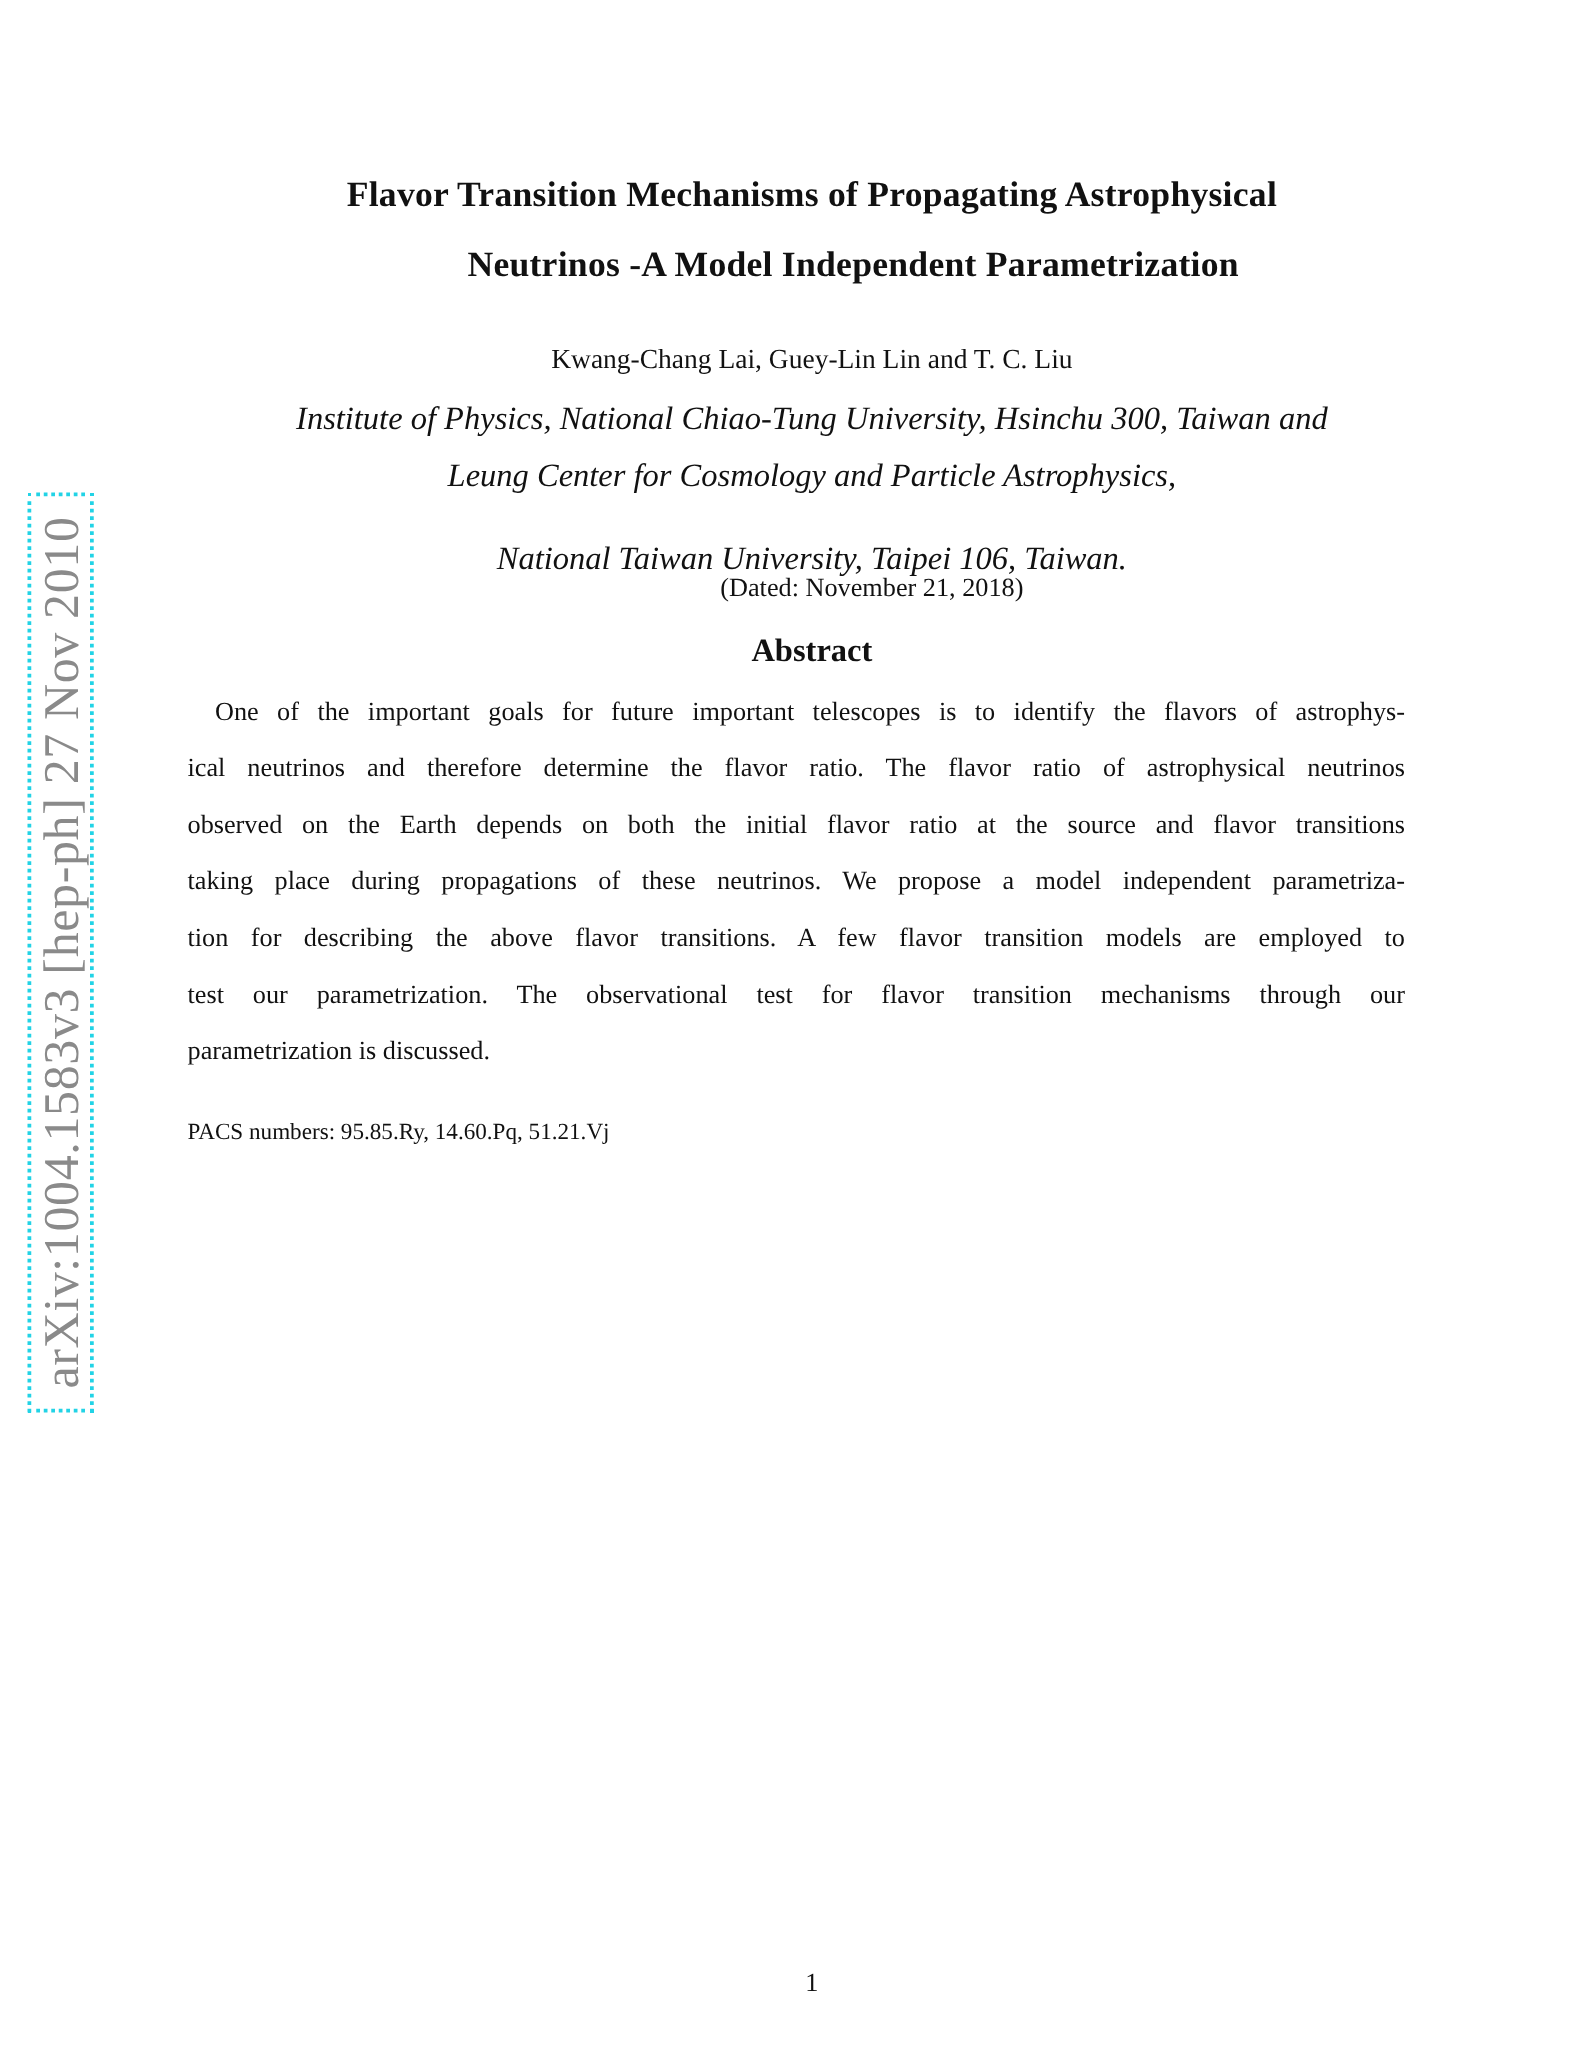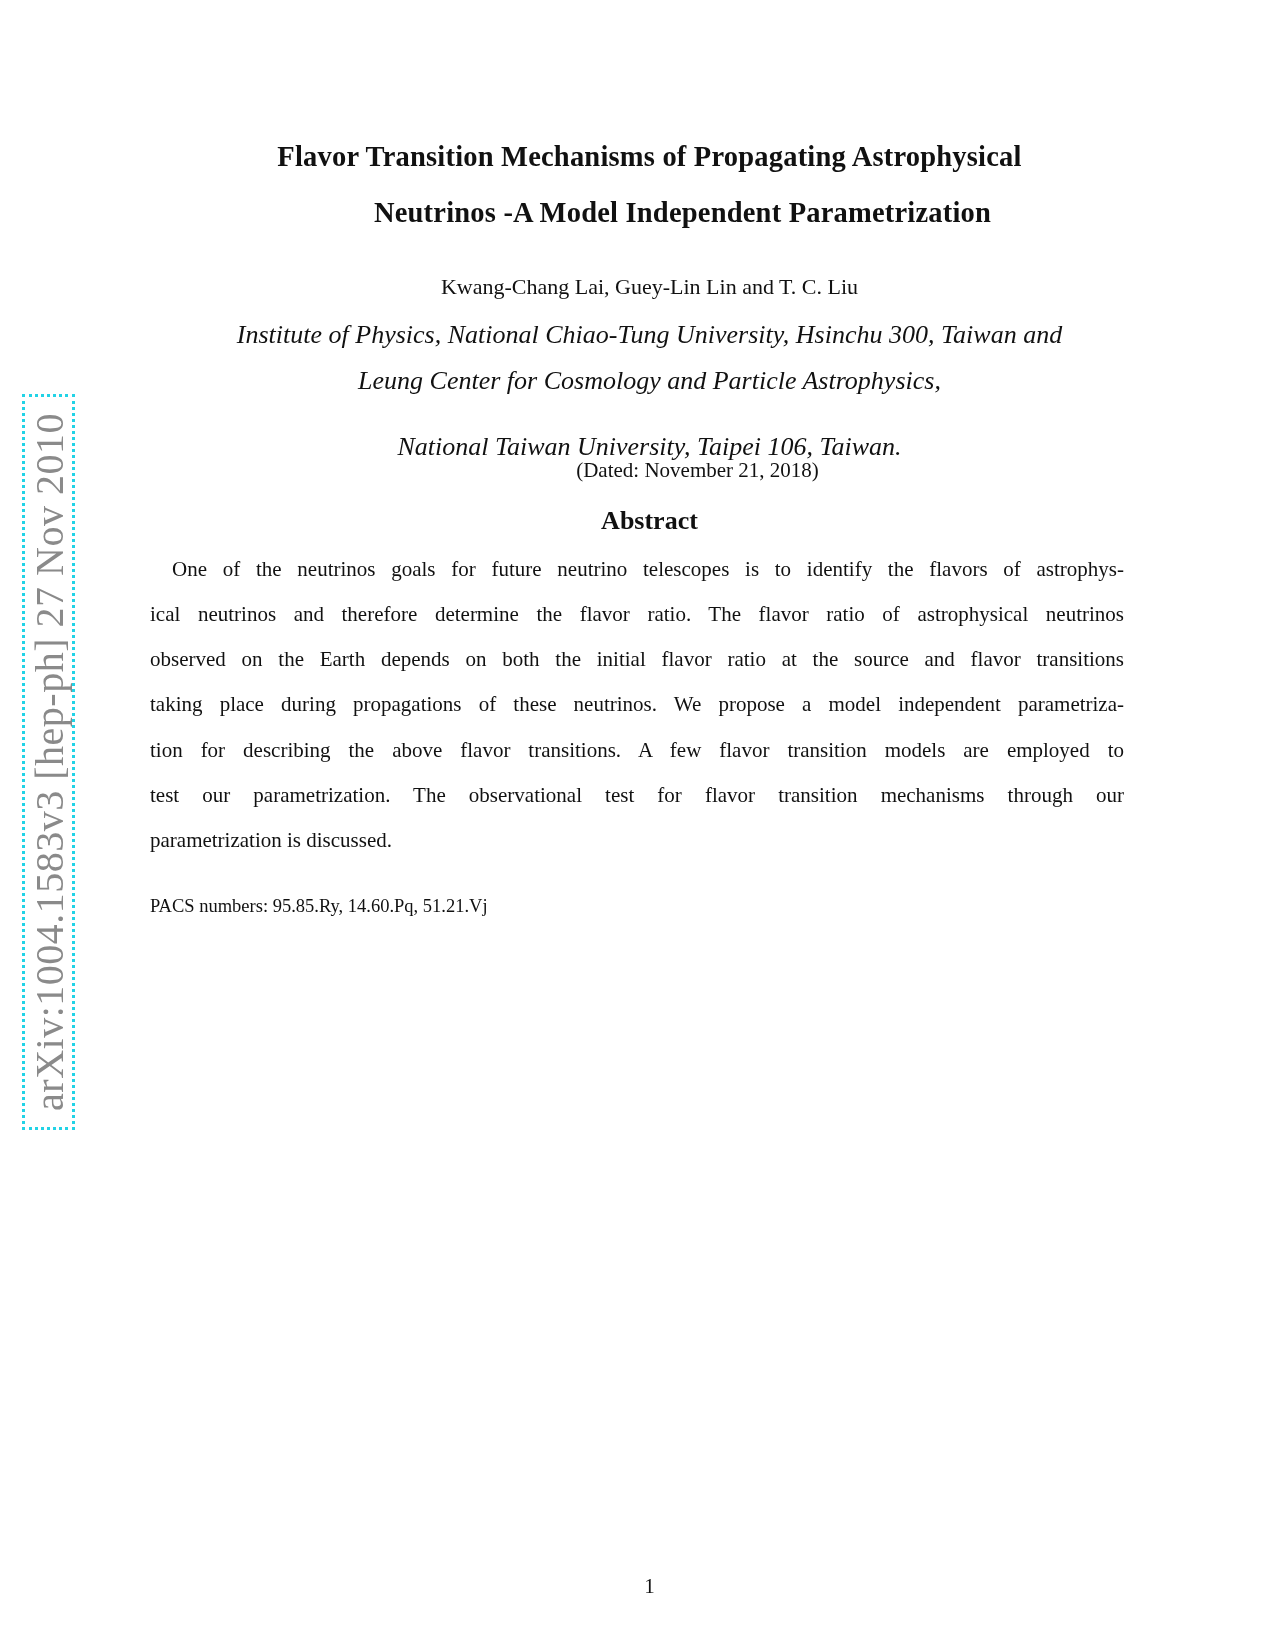--- a/index.html
+++ b/index.html
@@ -35,21 +35,21 @@
   <div class="center title" style="top:197px;padding-left:33px;">Neutrinos -A Model Independent Parametrization</div>
   <div class="center authors" style="top:274px;">Kwang-Chang Lai, Guey-Lin Lin and T. C. Liu</div>
   <div class="center affil" style="top:320px;">Institute of Physics, National Chiao-Tung University, Hsinchu 300, Taiwan and</div>
   <div class="center affil" style="top:366px;">Leung Center for Cosmology and Particle Astrophysics,</div>
   <div class="center affil" style="top:412px;margin-top:20px;">National Taiwan University, Taipei 106, Taiwan.</div>
   <div class="center dated" style="top:458px;">(Dated: November 21, 2018)</div>
 </div>
 
 <div>
   <div class="center abs-head" style="top:506px;font-weight:bold;">Abstract</div>
-  <div class="body-line first" style="top:557px;">One of the neutrinos goals for future neutrino telescopes is to identify the flavors of astrophys-</div>
+  <div class="body-line first" style="top:557px;">One of the important goals for future important telescopes is to identify the flavors of astrophys-</div>
   <div class="body-line" style="top:602px;">ical neutrinos and therefore determine the flavor ratio. The flavor ratio of astrophysical neutrinos</div>
   <div class="body-line" style="top:647px;">observed on the Earth depends on both the initial flavor ratio at the source and flavor transitions</div>
   <div class="body-line" style="top:692px;">taking place during propagations of these neutrinos. We propose a model independent parametriza-</div>
   <div class="body-line" style="top:738px;">tion for describing the above flavor transitions. A few flavor transition models are employed to</div>
   <div class="body-line" style="top:783px;">test our parametrization. The observational test for flavor transition mechanisms through our</div>
   <div class="body-line last" style="top:828px;">parametrization is discussed.</div>
 </div>
 
 <div class="pacs" style="top:896px;">PACS numbers: 95.85.Ry, 14.60.Pq, 51.21.Vj</div>
 

